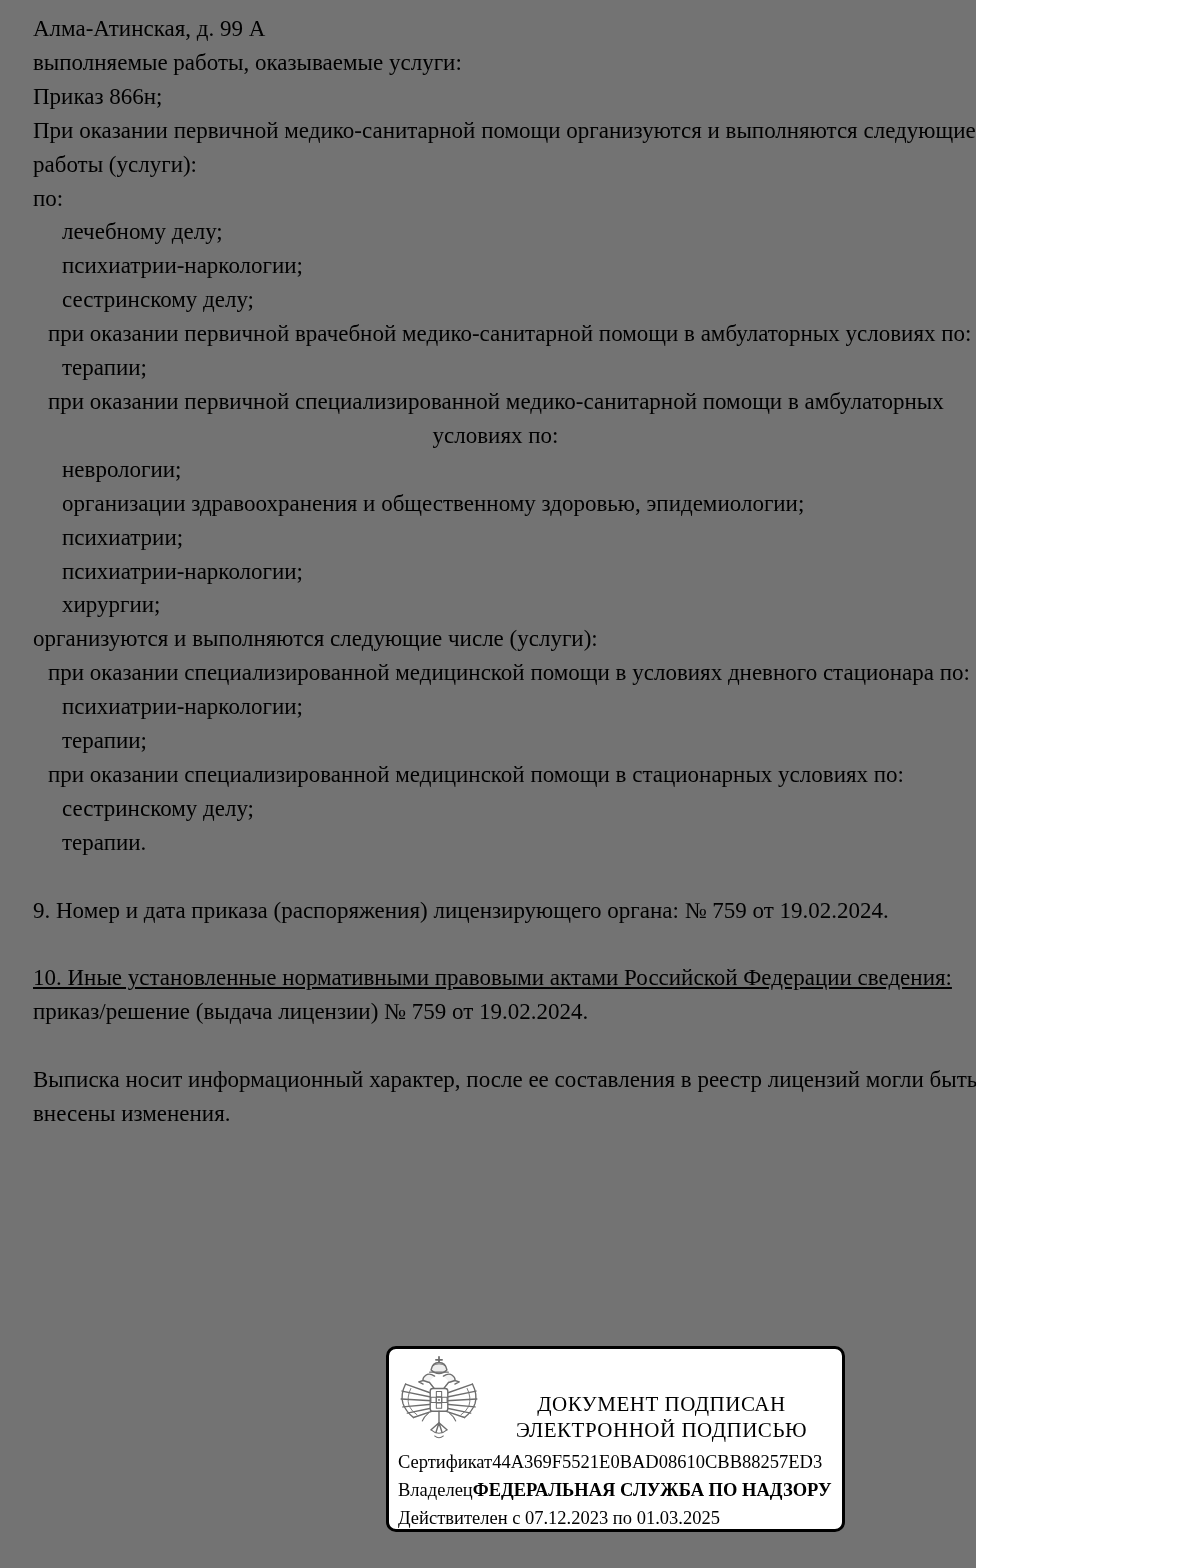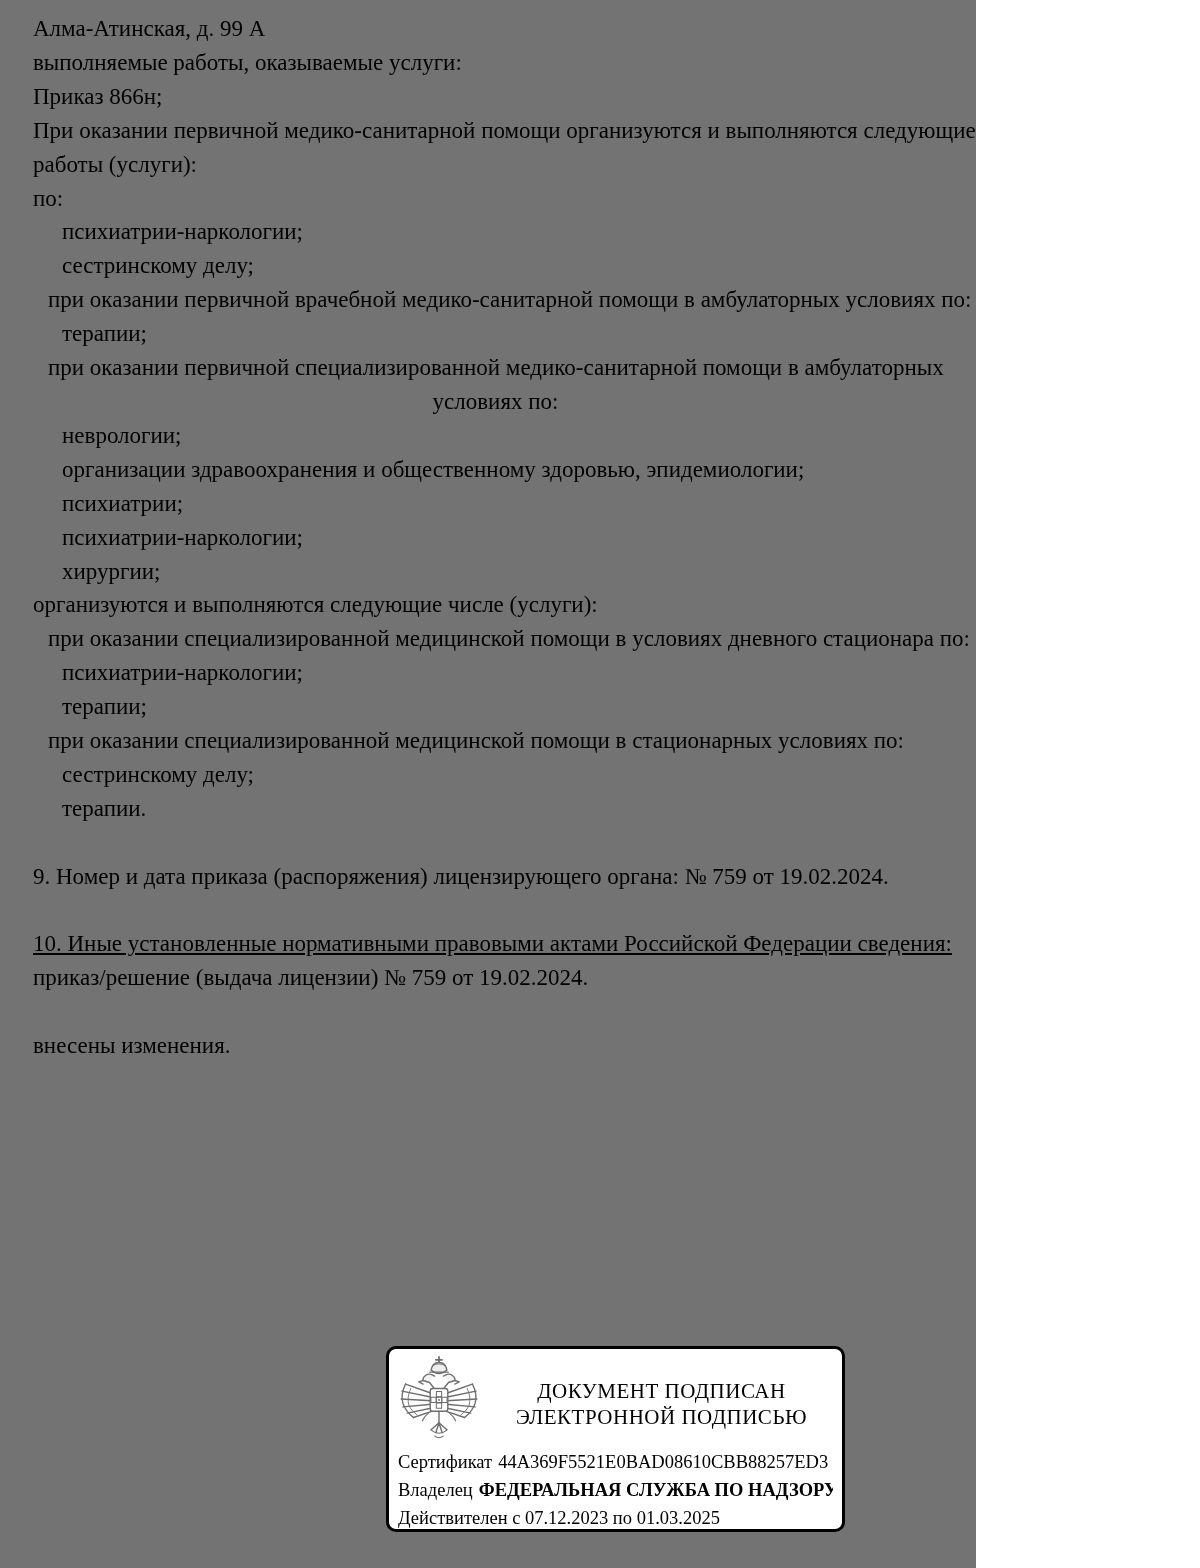--- a/index.html
+++ b/index.html
@@ -29,21 +29,21 @@
     width: 459px;
     height: 186px;
     box-sizing: border-box;
     border: 3px solid #000000;
     border-radius: 10px;
     background: #ffffff;
     overflow: hidden;
   }
   .stamp-top {
     display: flex;
-    align-items: center;
+    align-items: flex-end;
     height: 94px;
   }
   .emblem {
     flex: 0 0 auto;
     width: 84px;
     height: 88px;
     margin: 6px 0 0 8px;
     display: block;
   }
   .emblem svg { display: block; width: 100%; height: 100%; }
@@ -54,35 +54,36 @@
     font-size: 21px;
     line-height: 26px;
     letter-spacing: 0.5px;
   }
   .stamp-info {
     padding: 5px 9px 0 9px;
     font-size: 18.5px;
     line-height: 28px;
   }
   .info-line { white-space: nowrap; overflow: hidden; }
-  .info-label { margin-right: 6px; }
+  .info-label { margin-right: 0; }
   .owner-value { font-weight: bold; }
 </style>
 </head>
 <body>
 
 <div class="page">
 
   <div class="doc-text">
       <div class="doc-line" style="padding-left: 0px;">Алма-Атинская, д. 99 А</div>
       <div class="doc-line" style="padding-left: 0px;">выполняемые работы, оказываемые услуги:</div>
       <div class="doc-line" style="padding-left: 0px;">Приказ 866н;</div>
       <div class="doc-line" style="padding-left: 0px;">При оказании первичной медико-санитарной помощи организуются и выполняются следующие</div>
       <div class="doc-line" style="padding-left: 0px;">работы (услуги):</div>
       <div class="doc-line" style="padding-left: 0px;">по:</div>
+      <div class="doc-line" style="padding-left: 29px;">лечебному делу;</div>
       <div class="doc-line" style="padding-left: 29px;">психиатрии-наркологии;</div>
       <div class="doc-line" style="padding-left: 29px;">сестринскому делу;</div>
       <div class="doc-line" style="padding-left: 15px;">при оказании первичной врачебной медико-санитарной помощи в амбулаторных условиях по:</div>
       <div class="doc-line" style="padding-left: 29px;">терапии;</div>
       <div class="doc-line" style="padding-left: 15px;">при оказании первичной специализированной медико-санитарной помощи в амбулаторных</div>
       <div class="doc-line" style="padding-left: 0px; text-align: center;">условиях по:</div>
       <div class="doc-line" style="padding-left: 29px;">неврологии;</div>
       <div class="doc-line" style="padding-left: 29px;">организации здравоохранения и общественному здоровью, эпидемиологии;</div>
       <div class="doc-line" style="padding-left: 29px;">психиатрии;</div>
       <div class="doc-line" style="padding-left: 29px;">психиатрии-наркологии;</div>
@@ -93,20 +94,21 @@
       <div class="doc-line" style="padding-left: 29px;">терапии;</div>
       <div class="doc-line" style="padding-left: 15px;">при оказании специализированной медицинской помощи в стационарных условиях по:</div>
       <div class="doc-line" style="padding-left: 29px;">сестринскому делу;</div>
       <div class="doc-line" style="padding-left: 29px;">терапии.</div>
       <div class="doc-line" style="padding-left: 0px;">&nbsp;</div>
       <div class="doc-line" style="padding-left: 0px;">9. Номер и дата приказа (распоряжения) лицензирующего органа: № 759 от 19.02.2024.</div>
       <div class="doc-line" style="padding-left: 0px;">&nbsp;</div>
       <div class="doc-line" style="padding-left: 0px; text-decoration: underline;">10. Иные установленные нормативными правовыми актами Российской Федерации сведения:</div>
       <div class="doc-line" style="padding-left: 0px;">приказ/решение (выдача лицензии) № 759 от 19.02.2024.</div>
       <div class="doc-line" style="padding-left: 0px;">&nbsp;</div>
+      <div class="doc-line" style="padding-left: 0px;">Выписка носит информационный характер, после ее составления в реестр лицензий могли быть</div>
       <div class="doc-line" style="padding-left: 0px;">внесены изменения.</div>
     </div>
 
   <div class="stamp">
     <div class="stamp-top">
       <span class="emblem">
         <svg viewBox="0 0 90 100" xmlns="http://www.w3.org/2000/svg">
           <g stroke="#6e6e6e" fill="none" stroke-width="1.6" stroke-linecap="round" stroke-linejoin="round">
 
             <path d="M45 2 v7 M41.5 5.5 h7" stroke-width="2"></path>

